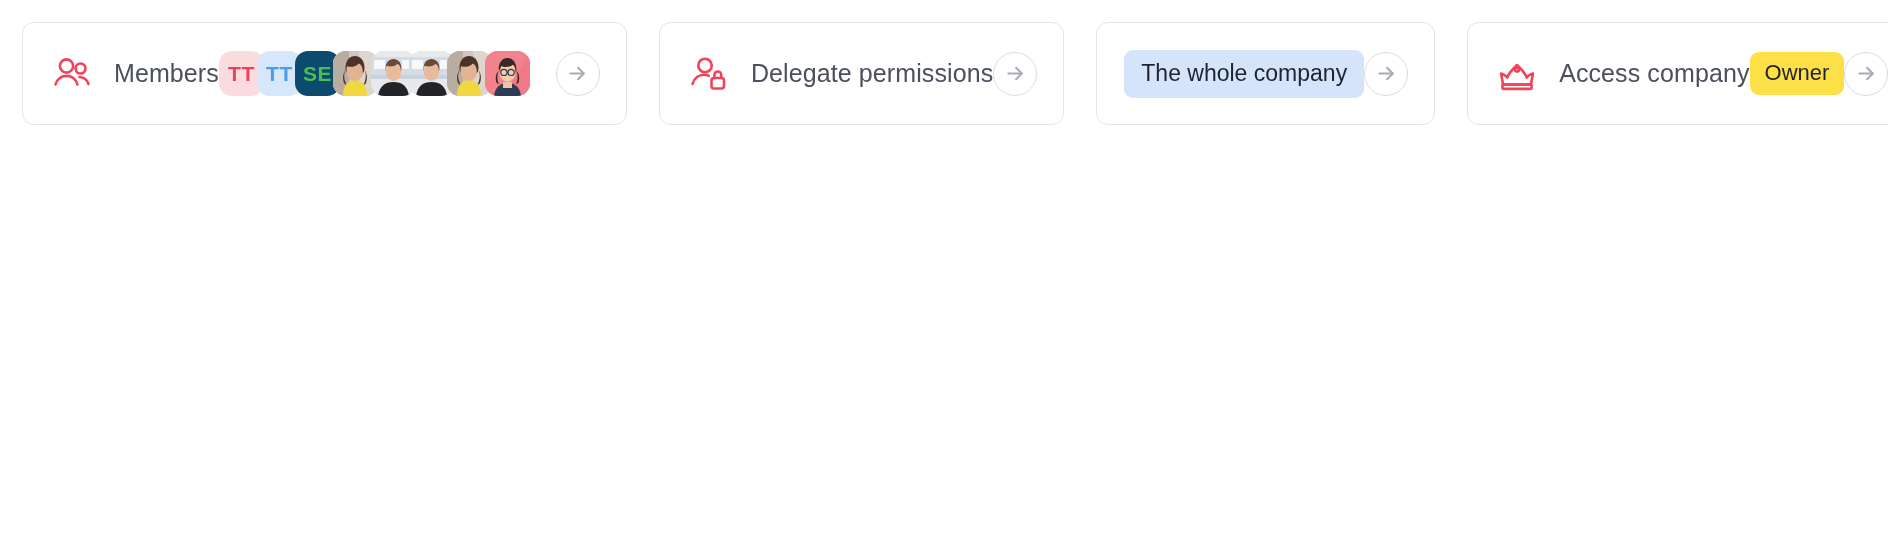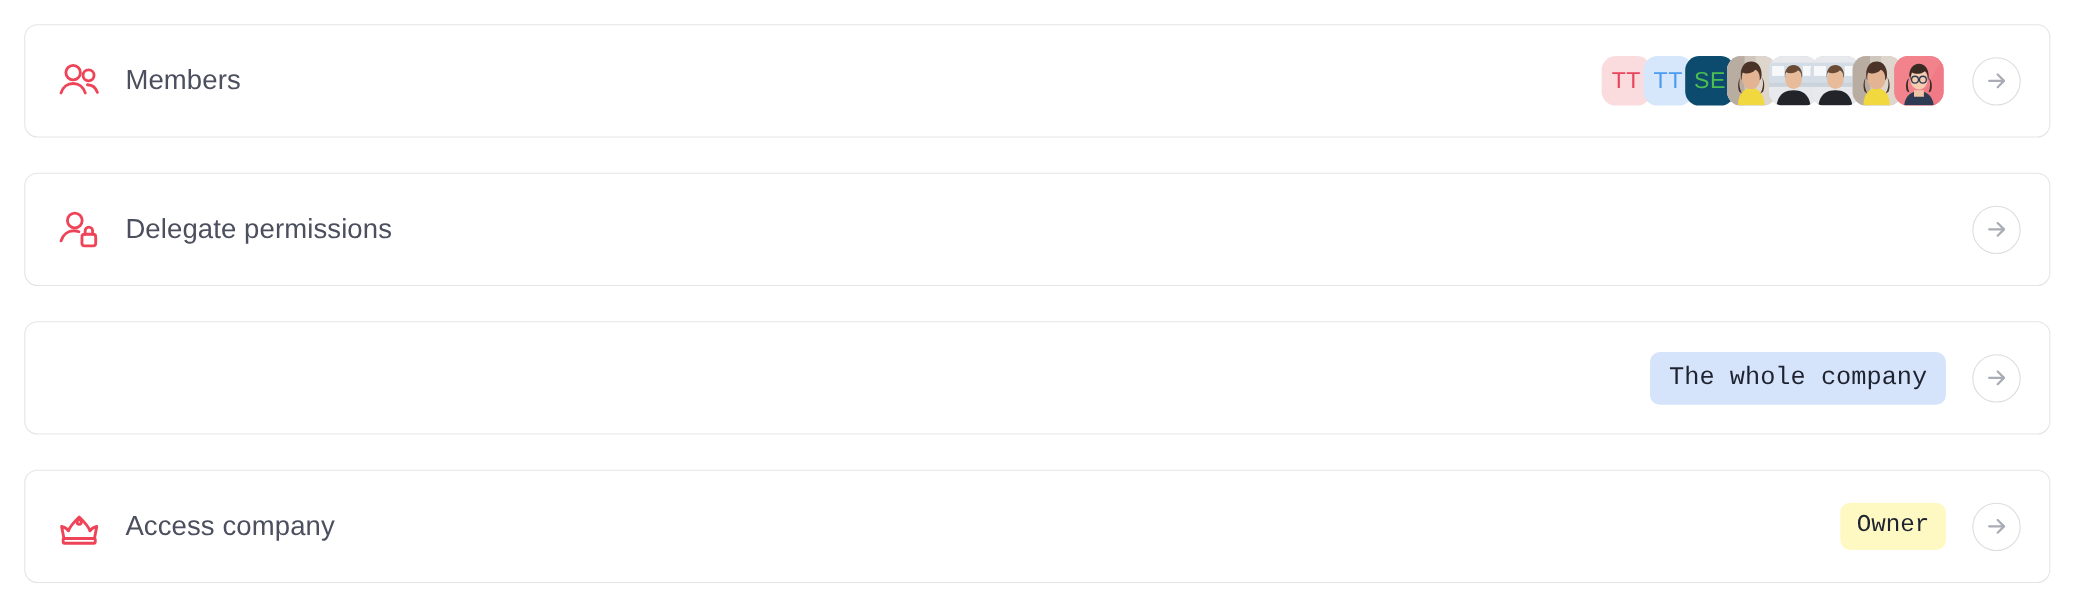--- a/index.html
+++ b/index.html
@@ -14,21 +14,21 @@
     font-family: "Liberation Sans", sans-serif;
     -webkit-font-smoothing: antialiased;
   }
 
   .settings-list {
     position: absolute;
     left: 22px;
     top: 22px;
     width: 1842px;
     display: flex;
-    flex-direction: column;
+    flex-direction: row;
     gap: 32px;
   }
 
   .row-card {
     position: relative;
     box-sizing: border-box;
     height: 103px;
     background: #ffffff;
     border: 1.5px solid #e4e5e7;
     border-radius: 12px;
@@ -82,45 +82,43 @@
     position: relative;
     width: 45px;
     height: 45px;
     border-radius: 13px;
     flex: 0 0 auto;
     overflow: hidden;
     display: flex;
     align-items: center;
     justify-content: center;
     font-size: 21px;
-    font-weight: 400;
+    font-weight: 700;
     letter-spacing: 0.5px;
   }
   .avatar + .avatar { margin-left: -7px; }
   .avatar.photo { background: #cfd4dc; }
   .avatar svg { display:block; width:100%; height:100%; }
 
   
   .badge {
     display: inline-flex;
     align-items: center;
     border-radius: 9px;
     font-size: 23px;
     line-height: 1;
     white-space: nowrap;
-    margin-right: 24px;
-    font-family: Liberation Mono, monospace;
   }
   .badge.blue {
     background: #d5e4fb;
     color: #1f2330;
     padding: 12px 17px 13px 17px;
   }
   .badge.grey {
-    background: #fef9c3;
+    background: #fde047;
     color: #1f2330;
     padding: 10px 15px 11px 15px;
     font-size: 22px;
   }
 
   
   .arrow-btn {
     width: 44px;
     height: 44px;
     border-radius: 50%;

